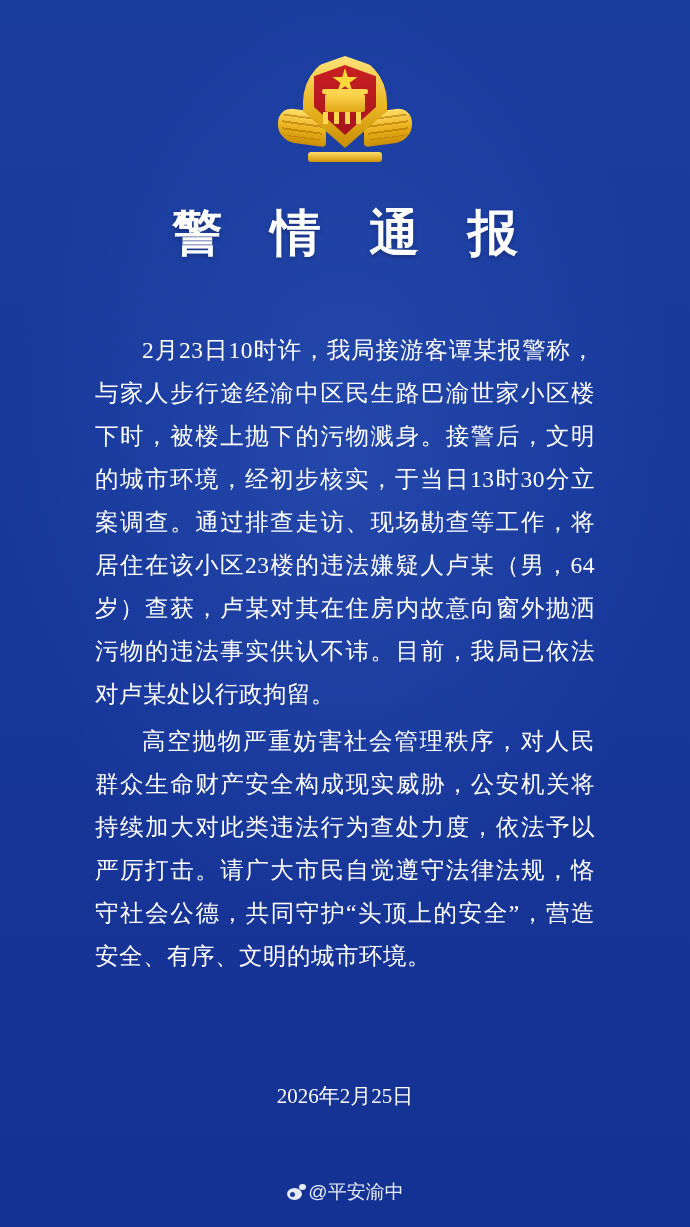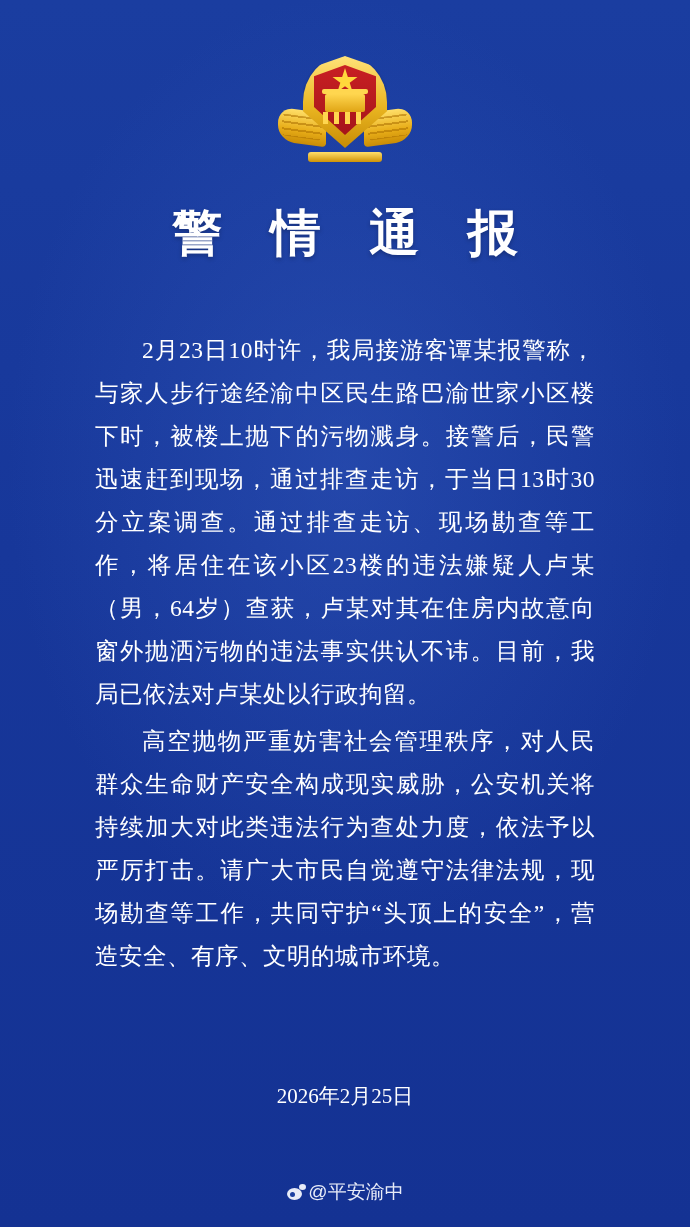--- a/index.html
+++ b/index.html
@@ -203,22 +203,22 @@
       <div class="star"></div>
       <div class="gate"></div>
       <div class="pillars"></div>
       <div class="base"></div>
     </div>
   </div>
 
   <h1 class="title">警 情 通 报</h1>
 
   <div class="body-text">
-    <p class="para">2月23日10时许，我局接游客谭某报警称，与家人步行途经渝中区民生路巴渝世家小区楼下时，被楼上抛下的污物溅身。接警后，民警迅速赶到现场，通过排查走访，于当日13时30分立案调查。通过排查走访、现场勘查等工作，将居住在该小区23楼的违法嫌疑人卢某（男，64岁）查获，卢某对其在住房内故意向窗外抛洒污物的违法事实供认不讳。目前，我局已依法对卢某处以行政拘留。</p>
-    <p class="para">高空抛物严重妨害社会管理秩序，对人民群众生命财产安全构成现实威胁，公安机关将持续加大对此类违法行为查处力度，依法予以严厉打击。请广大市民自觉遵守法律法规，现场勘查等工作，共同守护“头顶上的安全”，营造安全、有序、文明的城市环境。</p>
+    <p class="para">2月23日10时许，我局接游客谭某报警称，与家人步行途经渝中区民生路巴渝世家小区楼下时，被楼上抛下的污物溅身。接警后，文明的城市环境，经初步核实，于当日13时30分立案调查。通过排查走访、现场勘查等工作，将居住在该小区23楼的违法嫌疑人卢某（男，64岁）查获，卢某对其在住房内故意向窗外抛洒污物的违法事实供认不讳。目前，我局已依法对卢某处以行政拘留。</p>
+    <p class="para">高空抛物严重妨害社会管理秩序，对人民群众生命财产安全构成现实威胁，公安机关将持续加大对此类违法行为查处力度，依法予以严厉打击。请广大市民自觉遵守法律法规，恪守社会公德，共同守护“头顶上的安全”，营造安全、有序、文明的城市环境。</p>
   </div>
 
   <div class="sign">
     <div>2026年2月25日</div>
   </div>
 
   <div class="footer">
     <span class="weibo-icon">
       <span class="eye b1"></span>
       <span class="eye b2"></span>

